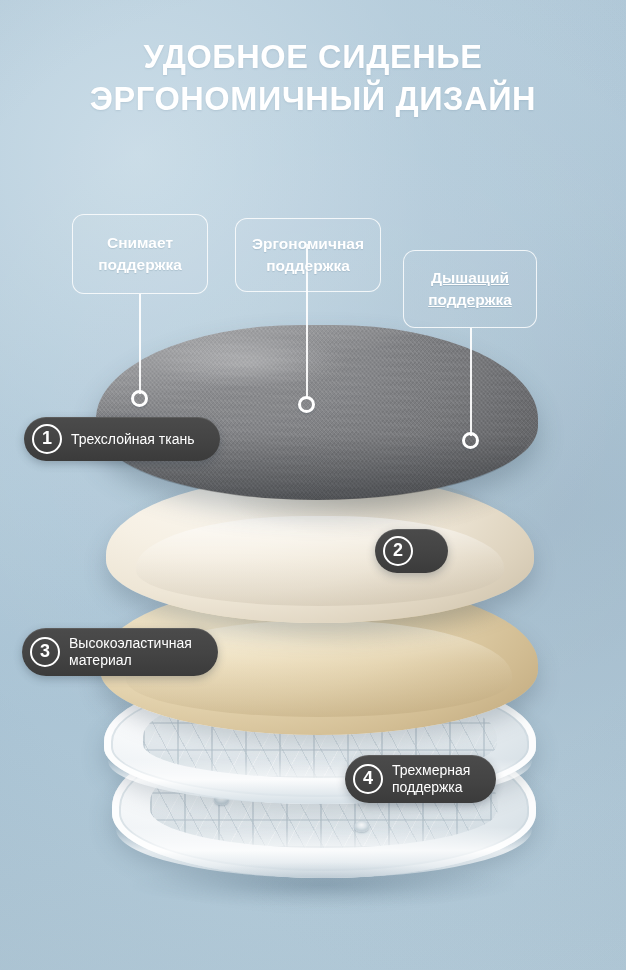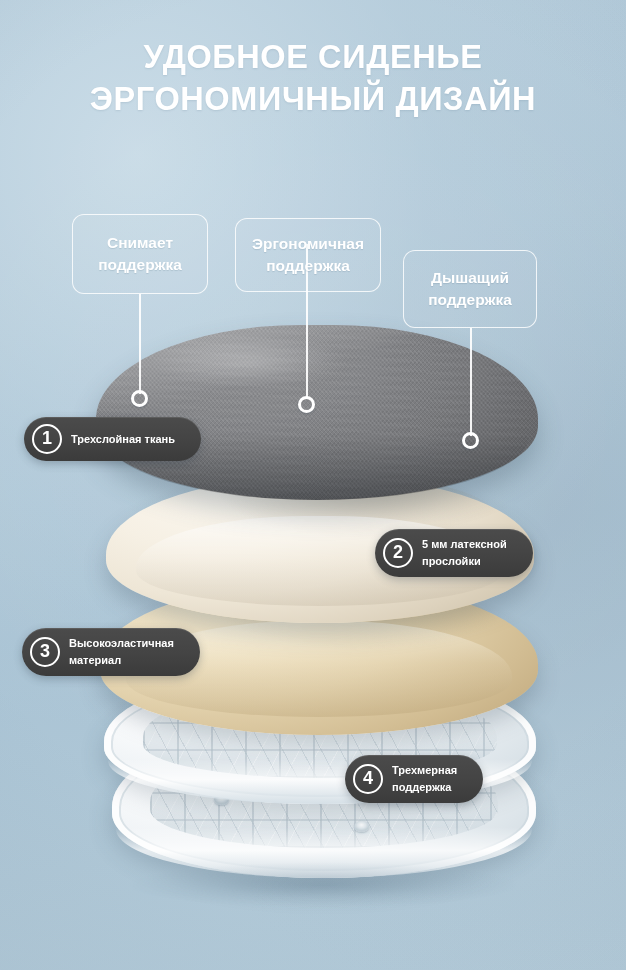--- a/index.html
+++ b/index.html
@@ -67,21 +67,21 @@
     align-items: center;
     justify-content: center;
     background: rgba(255,255,255,0.035);
     z-index: 35;
     text-shadow: 0 1px 1px rgba(80,110,132,0.2);
   }
   .callout span { display: block; white-space: nowrap; }
 
   #callout-relief { left: 72px;  top: 214px; width: 136px; height: 80px; }
   #callout-ergo   { left: 235px; top: 170px; width: 146px; height: 74px; margin-top: 48px; }
-  #callout-breath { left: 403px; top: 250px; width: 134px; height: 78px; }
+  #callout-breath { left: 403px; top: 250px; width: 134px; height: 78px; text-decoration: underline; }
 
   
   .leader {
     position: absolute;
     width: 2px;
     background: rgba(255,255,255,0.92);
     z-index: 30;
   }
   .leader-dot {
     position: absolute;
@@ -123,22 +123,22 @@
     border-radius: 50%;
     color: #ffffff;
     font-size: 18px;
     font-weight: bold;
     line-height: 25px;
     text-align: center;
     margin-right: 9px;
   }
   .pill-text {
     color: #ffffff;
-    font-size: 11px;
-    font-weight: bold;
+    font-size: 14px;
+    font-weight: normal;
     line-height: 17px;
     white-space: pre-line;
   }
   .pill-text.one-line { line-height: 20px; }
 
   #pill-1 { left: 24px;  top: 417px; }
   #pill-2 { left: 375px; top: 529px; }
   #pill-3 { left: 22px;  top: 628px; }
   #pill-4 { left: 345px; top: 755px; }
 
@@ -436,22 +436,20 @@
     <span>поддержка</span>
   </div>
 
   <div class="pill" id="pill-1">
     <div class="pill-num">1</div>
     <div class="pill-text one-line">Трехслойная ткань</div>
   </div>
 
   <div class="pill" id="pill-2">
     <div class="pill-num">2</div>
-    <div class="pill-text">5 мм латексной
-прослойки</div>
   </div>
 
   <div class="pill" id="pill-3">
     <div class="pill-num">3</div>
     <div class="pill-text">Высокоэластичная
 материал</div>
   </div>
 
   <div class="pill" id="pill-4">
     <div class="pill-num">4</div>

